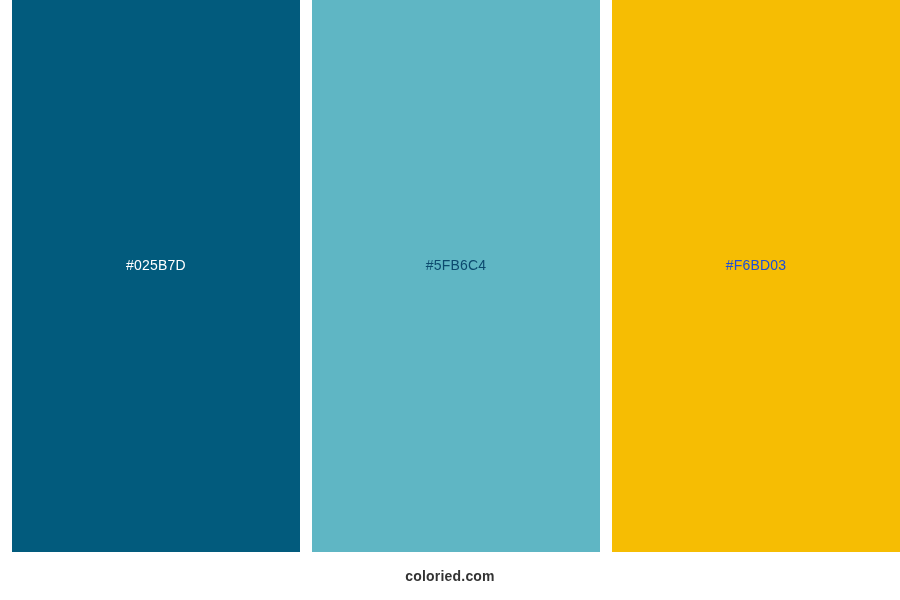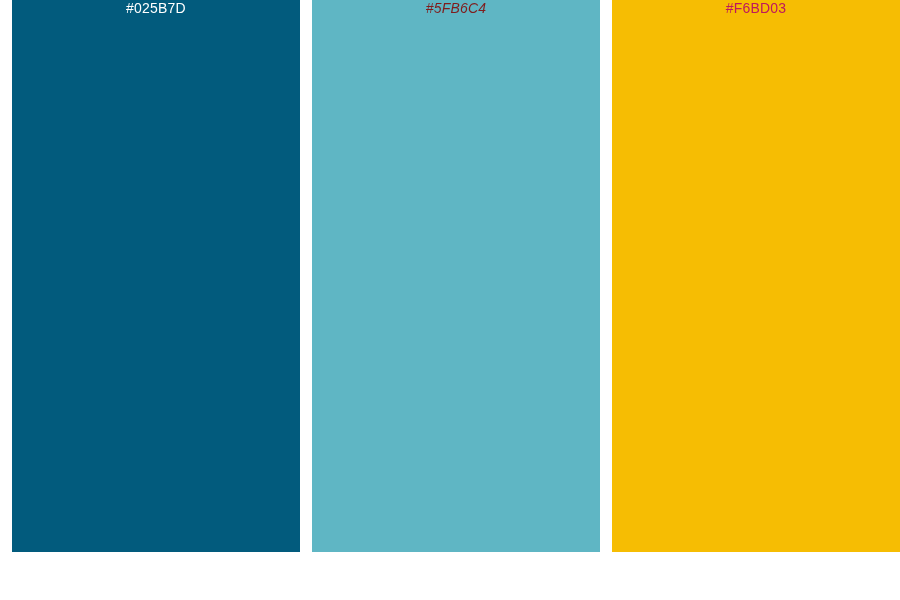--- a/index.html
+++ b/index.html
@@ -24,21 +24,21 @@
     display: flex;
     flex-direction: row;
     width: 900px;
     height: 552px;
   }
   .swatch {
     flex: 1 1 0;
     height: 552px;
     position: relative;
     display: flex;
-    align-items: flex-start;
+    align-items: center;
     justify-content: center;
     margin-left: 12px;
   }
   .swatch-label {
     font-size: 14px;
     line-height: 16px;
     padding-bottom: 22px;
     letter-spacing: 0.2px;
     white-space: nowrap;
   }
@@ -61,25 +61,28 @@
 
 <div class="palette-page">
 
   <div class="swatch-strip">
 
     <div class="swatch" style="background-color: rgb(2, 91, 125);">
       <span class="swatch-label" style="color: rgb(255, 255, 255);">#025B7D</span>
     </div>
 
     <div class="swatch" style="background-color: rgb(95, 182, 196);">
-      <span class="swatch-label" style="color: #7f1d1d; font-style: italic;">#5FB6C4</span>
+      <span class="swatch-label" style="color: #0c4a6e;">#5FB6C4</span>
     </div>
 
 
 
     <div class="swatch" style="background-color: rgb(246, 189, 3);">
-      <span class="swatch-label" style="color: #be185d;">#F6BD03</span>
+      <span class="swatch-label" style="color: #1d4ed8;">#F6BD03</span>
     </div>
 
   </div>
 
+  <div class="footer">
+    <span class="footer-text">coloried.com</span>
+  </div>
 
 </div>
 
 </body></html>

